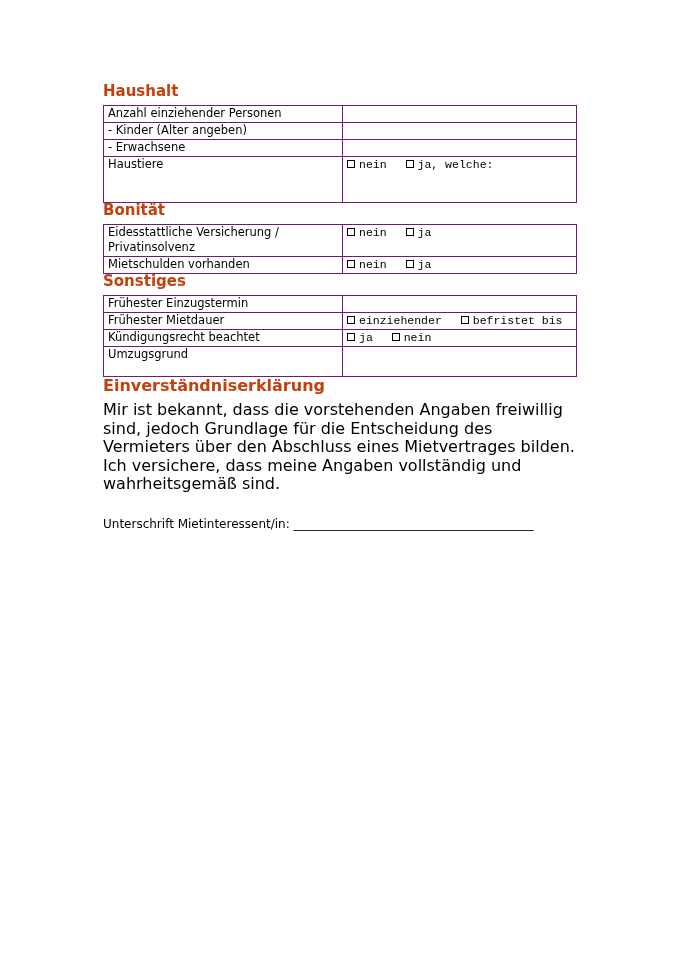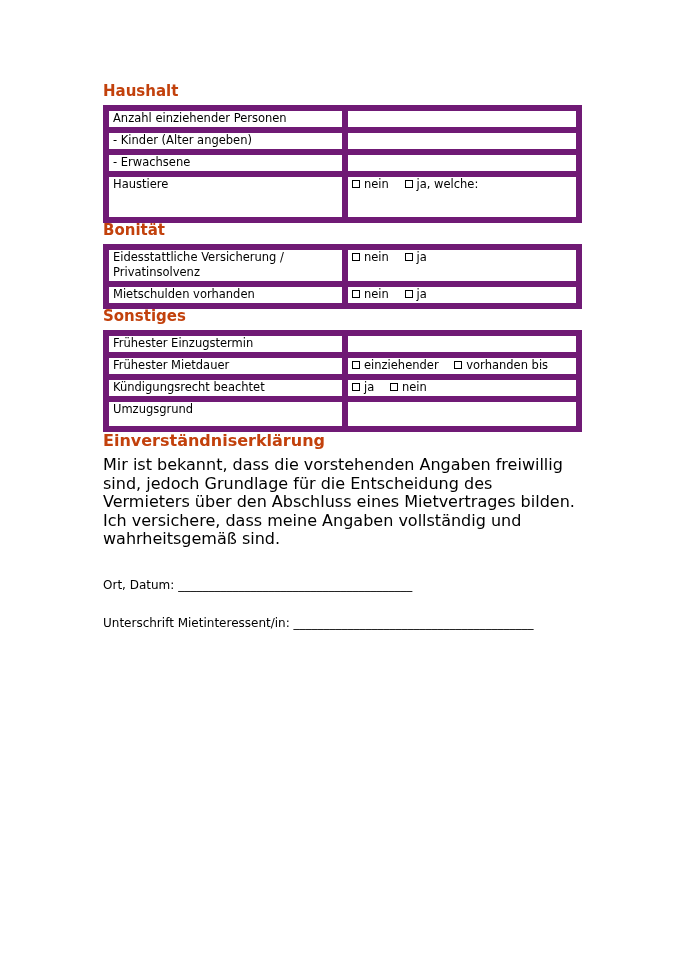--- a/index.html
+++ b/index.html
@@ -25,29 +25,29 @@
     font-weight: bold;
     margin: 0 0 6px 0;
   }
   h2.section.big { font-size: 16px; line-height: 18px; }
   table.form {
     border-collapse: collapse;
     width: 473px;
     table-layout: fixed;
   }
   table.form td {
-    border: 6px solid #701a75;
+    border: 1px solid #701a75;
     font-size: 11.5px;
     line-height: 15px;
     padding: 0 4px 1px 4px;
     vertical-align: top;
     overflow: hidden;
   }
   td.lab { width: 239px; }
-  td.val { width: 234px; }
+  td.val { width: 234px; font-family: Liberation Mono, monospace; }
   tr.h16 td { height: 16px; }
   tr.h32 td { height: 32px; }
   tr.h46 td { height: 46px; }
   tr.h30 td { height: 30px; }
   .cb {
     display: inline-block;
     width: 8px;
     height: 8px;
     border: 1px solid #000000;
     background: #ffffff;
@@ -126,37 +126,36 @@
   <table class="form">
     <tbody>
         <tr class="h16">
       <td class="lab">Frühester Einzugstermin</td>
       <td class="val"></td>
     </tr>
     <tr class="h16">
       <td class="lab">Frühester Mietdauer</td>
       <td class="val">
         <span class="opt"><span class="cb"></span><span>einziehender</span></span>
-        <span class="opt"><span class="cb"></span><span>vorhanden bis</span></span>
+        <span class="opt"><span class="cb"></span><span>befristet bis</span></span>
       </td>
     </tr>
     <tr class="h16">
       <td class="lab">Kündigungsrecht beachtet</td>
       <td class="val">
         <span class="opt"><span class="cb"></span><span>ja</span></span>
         <span class="opt"><span class="cb"></span><span>nein</span></span>
       </td>
     </tr>
     <tr class="h30">
       <td class="lab">Umzugsgrund</td>
       <td class="val"></td>
     </tr>
   </tbody>
     </table>
 
   <h2 class="section big mt-einv">Einverständniserklärung</h2>
   <p class="consent-body">Mir ist bekannt, dass die vorstehenden Angaben freiwillig sind, jedoch Grundlage für die Entscheidung des Vermieters über den Abschluss eines Mietvertrages bilden. Ich versichere, dass meine Angaben vollständig und wahrheitsgemäß sind.</p>
 
-  <p class="sig-line sig-ort"><span>Ort, Datum:</span>&nbsp;<span class="dashes">_______________________________________</span></p>
 
   <p class="sig-line sig-unterschrift"><span>Unterschrift Mietinteressent/in:</span>&nbsp;<span class="dashes">________________________________________</span></p>
 
 </div>
 
 </body></html>

